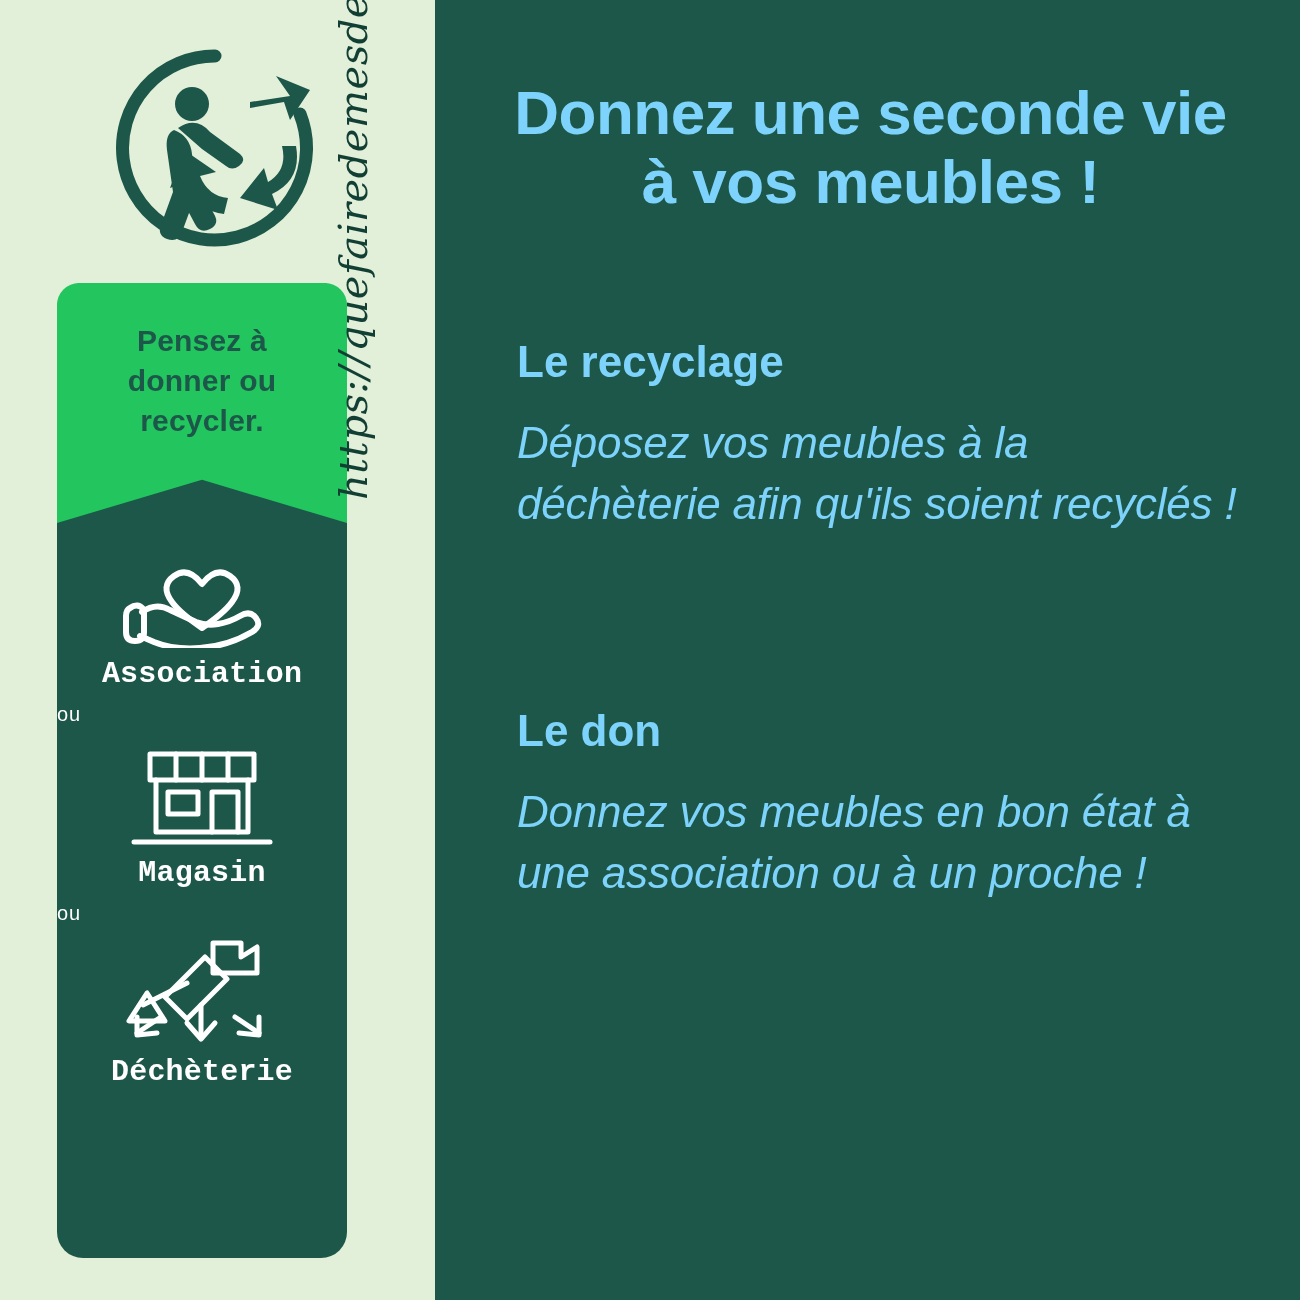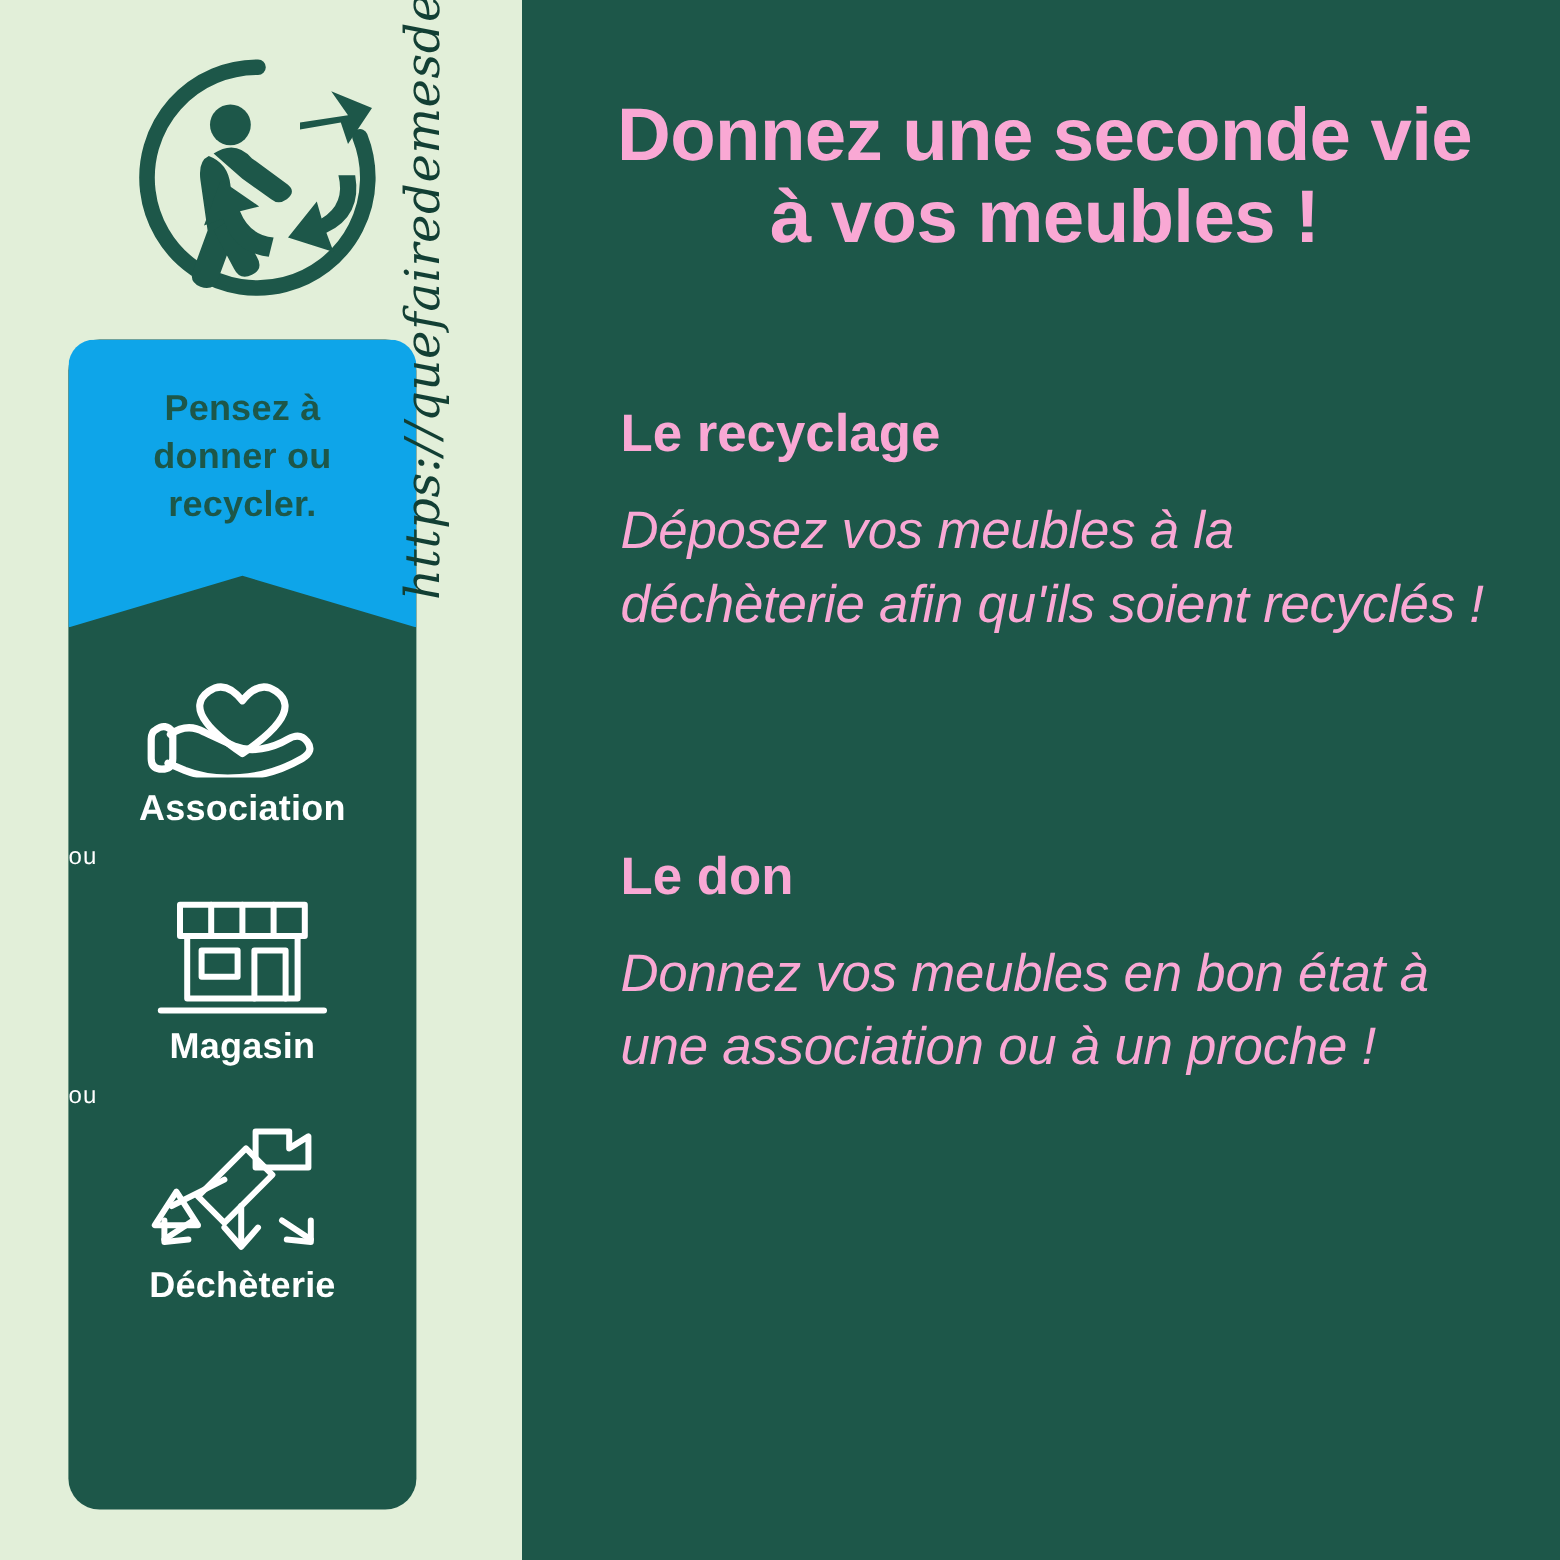--- a/index.html
+++ b/index.html
@@ -46,21 +46,21 @@
     height: 975px;
     background: #1d5749;
     border-radius: 26px 26px 26px 26px;
   }
   .ribbon-head {
     position: absolute;
     left: 0;
     top: 0;
     width: 290px;
     height: 240px;
-    background: #0ea5e9;
+    background: #22c55e;
     border-radius: 22px 22px 0 0;
     -webkit-clip-path: polygon(0 0, 100% 0, 100% 100%, 50% 82%, 0 100%);
     clip-path: polygon(0 0, 100% 0, 100% 100%, 50% 82%, 0 100%);
     display: flex;
     align-items: flex-start;
     justify-content: center;
   }
   .ribbon-head-text {
     margin-top: 38px;
     color: #1d5749;
@@ -86,20 +86,21 @@
     display: flex;
     align-items: center;
     justify-content: center;
   }
   .step-label {
     color: #ffffff;
     font-weight: bold;
     font-size: 30px;
     letter-spacing: 0.2px;
     margin-top: 4px;
+    font-family: Liberation Mono, monospace;
   }
   .step-sep {
     color: #ffffff;
     font-size: 20px;
     letter-spacing: 1px;
     margin: 12px 0 6px 0;
   }
 
   
   .url-vertical {
@@ -117,21 +118,21 @@
     text-align: left;
     white-space: nowrap;
   }
 
   
   .right-panel {
     position: relative;
     flex: 1 1 auto;
     height: 1300px;
     background: #1d5749;
-    color: #f9a8d4;
+    color: #7dd3fc;
     padding: 0;
   }
   .headline {
     margin: 78px 42px 0 48px;
     font-weight: bold;
     font-size: 62px;
     line-height: 1.12;
     text-align: center;
     letter-spacing: -0.5px;
   }

